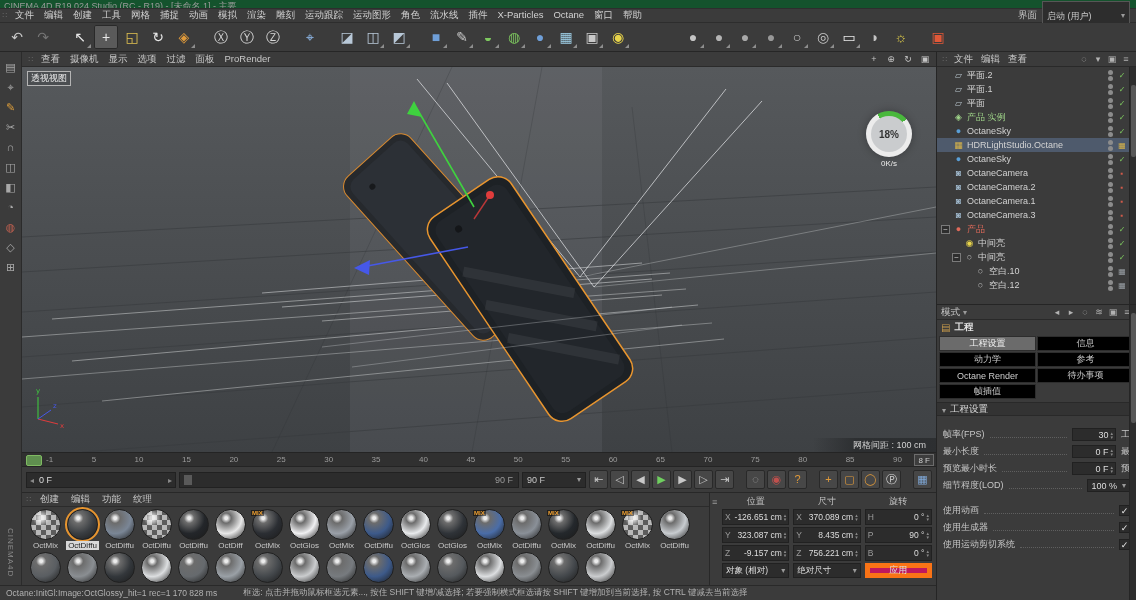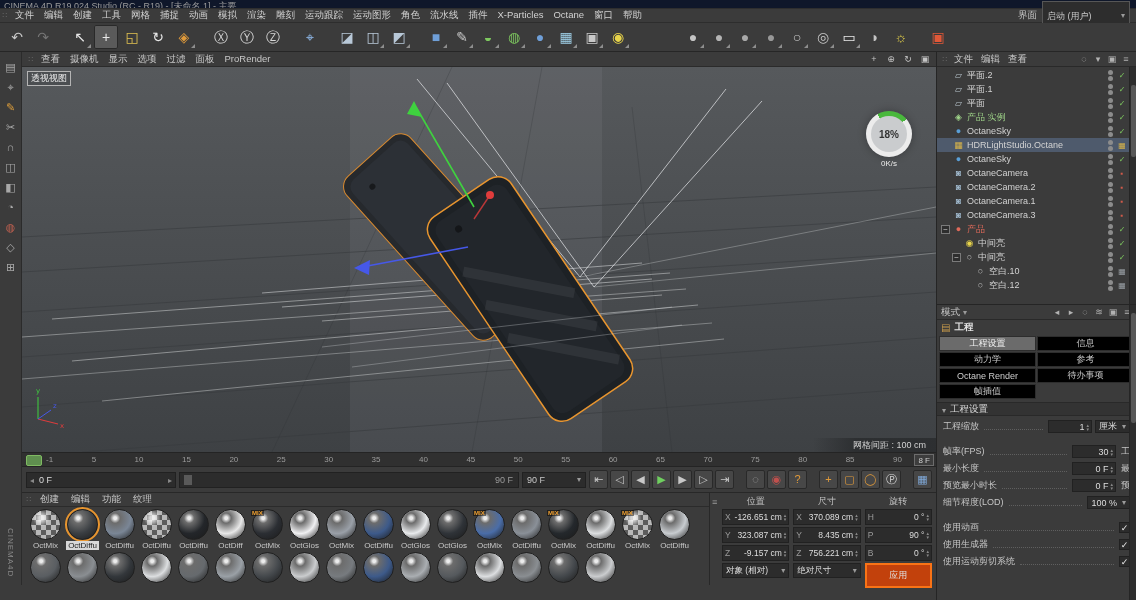--- a/index.html
+++ b/index.html
@@ -1,19 +1,19 @@
 <!DOCTYPE html>
 <html><head>
 <meta charset="utf-8">
 <style>
 *{margin:0;padding:0;box-sizing:border-box}
 html,body{width:1136px;height:600px;overflow:hidden;background:#222}
 .app{position:relative;width:1136px;height:600px;background:#3b3b3b;font-family:"Liberation Sans","DejaVu Sans",sans-serif;font-size:9.5px;color:#c8c8c8;cursor:default}
 
-.titlebar{position:absolute;left:0;top:0;width:100%;height:9px;background:#0f172a;color:#9a9a9a;font-size:9px;line-height:12px;padding-left:4px;overflow:hidden;border-bottom:1px solid #2e2e2e;white-space:nowrap}
+.titlebar{position:absolute;left:0;top:0;width:100%;height:9px;background:#14532d;color:#9a9a9a;font-size:9px;line-height:12px;padding-left:4px;overflow:hidden;border-bottom:1px solid #2e2e2e;white-space:nowrap}
 .menubar{position:absolute;left:0;top:9px;width:100%;height:14px;display:flex;align-items:center;background:#3b3b3b;border-bottom:1px solid #2d2d2d}
 .grip{width:10px;color:#6a6a6a;font-size:8px;text-align:center}
 .grip::before{content:"∷"}
 .menu-items{display:flex}
 .menu-item{padding:0 5px;color:#d2d2d2;white-space:nowrap}
 .menubar-right{margin-left:auto;display:flex;align-items:center;gap:5px;padding-right:6px}
 .iface-label{color:#c8c8c8}
 .layout-select{background:#2d2d2d;border:1px solid #565656;height:30px;line-height:10px;padding:0 4px;min-width:88px;display:flex;justify-content:space-between;align-items:center;font-size:9px}
 .dd::after{content:"▾";font-size:8px;color:#9a9a9a;margin-left:3px}
 
@@ -76,21 +76,21 @@
 .coords-sideicon{position:absolute;left:2px;top:4px;color:#9a9a9a;font-size:9px}
 .coords-grid{display:grid;grid-template-columns:1fr 1fr 1fr;gap:2px 4px}
 .coords-header{text-align:center;font-size:9px;color:#c4c4c4;height:12px;line-height:12px}
 .cfield{display:flex;align-items:center;height:16px;background:#2c2c2c;border:1px solid #212121;font-size:8.5px;color:#dedede;padding:0 2px;gap:2px;overflow:hidden}
 .cfield .axis{color:#9a9a9a;width:7px;flex:none}
 .cfield .cval{flex:1;text-align:right;white-space:nowrap;overflow:hidden}
 .cspin{display:flex;flex-direction:column;line-height:4px;flex:none}
 .cspin::before{content:"▴";font-size:5px;color:#8a8a8a}
 .cspin::after{content:"▾";font-size:5px;color:#8a8a8a}
 .cselect{display:flex;align-items:center;justify-content:space-between;height:15px;background:#2c2c2c;border:1px solid #212121;font-size:8.5px;color:#dedede;padding:0 3px;overflow:hidden;white-space:nowrap}
-.apply-btn{height:25px;background:#c2410c;border:2px solid #f97316;display:flex;align-items:center;justify-content:center;font-size:9px;color:#e0e0e0}
+.apply-btn{height:15px;background:#be185d;border:5px solid #f97316;display:flex;align-items:center;justify-content:center;font-size:9px;color:#e0e0e0}
 
 .right-dock{position:absolute;left:936px;top:52px;width:200px;height:548px;background:#3b3b3b;border-left:1px solid #252525;overflow:hidden}
 .om-menubar{height:15px;display:flex;align-items:center;border-bottom:1px solid #292929;padding:0 3px}
 .om-menu-item{padding:0 4px}
 .om-mb-icons{margin-left:auto;display:flex;gap:4px;color:#b2b2b2;font-size:9px;padding-right:2px}
 .om-mb-icons span{width:10px;text-align:center}
 .om-tree{position:relative;height:238px;overflow:hidden;border-bottom:1px solid #252525;padding-top:1px}
 .om-row{display:flex;align-items:center;height:14px;font-size:9px;padding-left:calc(4px + var(--indent,0)*11px);gap:3px;padding-right:8px}
 .om-row[data-selected="true"]{background:#4e5a6c}
 .om-exp{width:9px;height:9px;font-size:8px;line-height:7px;color:#cccccc;text-align:center;flex:none}
@@ -854,31 +854,20 @@
         <div class="attr-tab">待办事项</div>
         <div class="attr-tab">帧插值</div>
       </div>
 
     <div class="attr-section">
       <span class="dd"></span>
       <span>工程设置</span>
     </div>
 
     <div class="attr-rows">
-      <div class="attr-row">
-        <span class="alabel">工程缩放</span>
-        <span class="leader"></span>
-        <span class="afield">
-            <span>1</span>
-            <span class="cspin"></span>
-          </span>
-        <span class="aselect dd">
-            <span>厘米</span>
-          </span>
-      </div>
       <div class="attr-row gap-before">
         <span class="alabel">帧率(FPS)</span>
         <span class="leader"></span>
         <span class="afield">
             <span>30</span>
             <span class="cspin"></span>
           </span>
         <span class="clipchar">工</span>
       </div>
       <div class="attr-row">
@@ -919,14 +908,18 @@
       <div class="attr-row">
         <span class="alabel">使用运动剪切系统</span>
         <span class="leader"></span>
         <span class="acheck">✓</span>
       </div>
     </div>
 
     <div class="attr-scroll"></div>
   </div>
 
+  <div class="statusbar">
+    <span>Octane:InitGl:Image:OctGlossy_hit=1 rec=1  170 828 ms</span>
+    <span>框选: 点击并拖动鼠标框选元素..., 按住 SHIFT 键增/减选择; 若要强制横式框选请按 SHIFT 键增加到当前选择, 按 CTRL 键减去当前选择</span>
+  </div>
 
 </div>
 
 </body></html>

